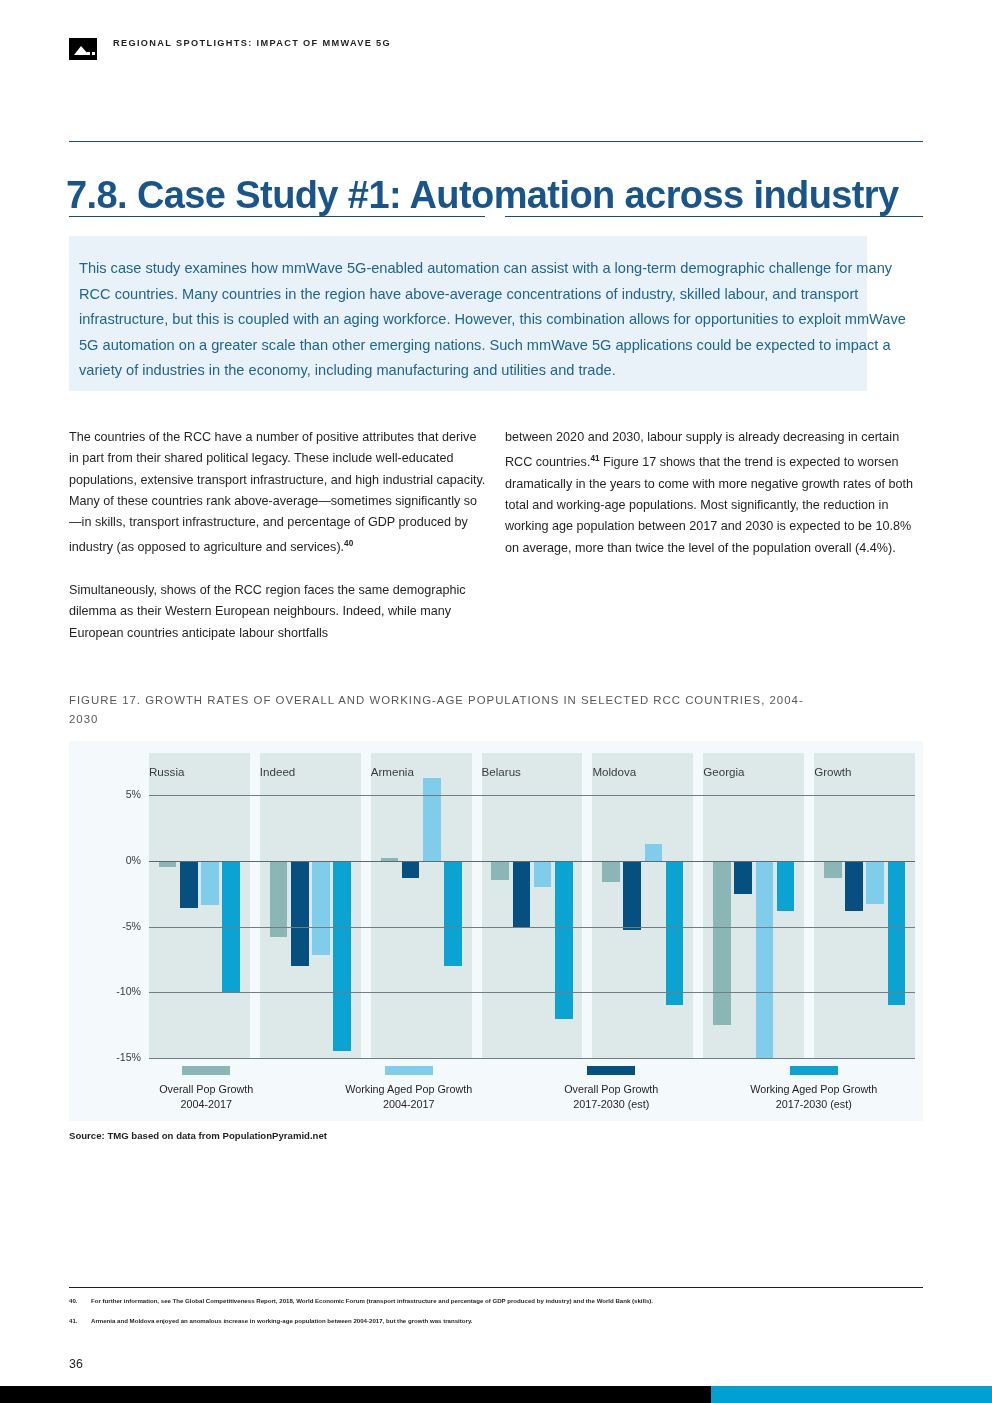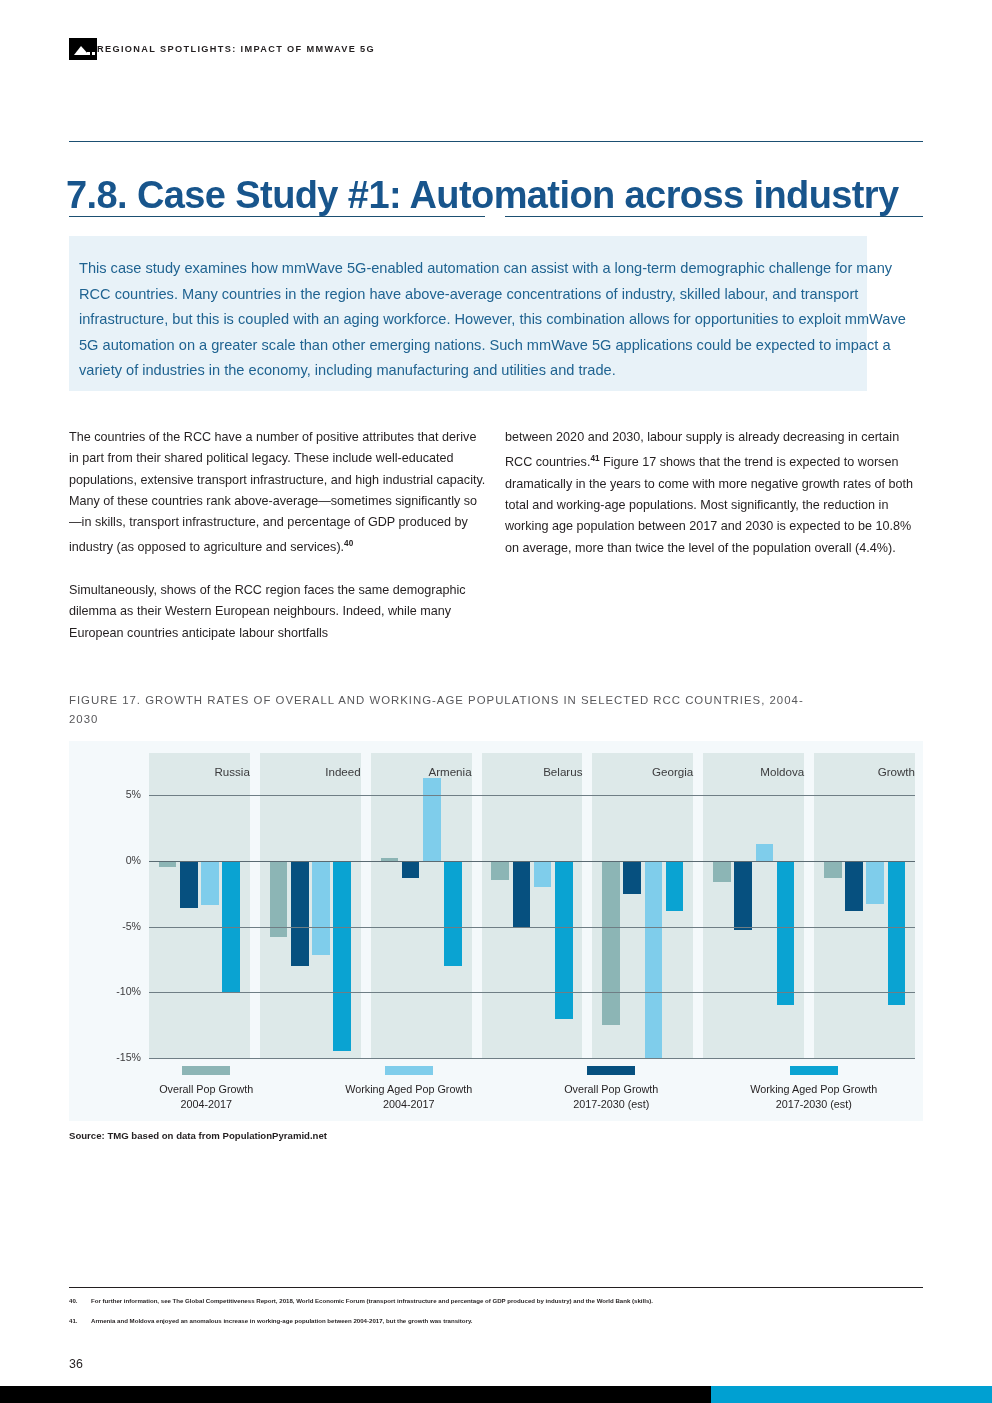--- a/index.html
+++ b/index.html
@@ -16,21 +16,21 @@
     position: relative;
     overflow: hidden;
   }
 
   
   .page-header {
     position: absolute;
     left: 69px;
     top: 38px;
     display: flex;
-    align-items: center;
+    gap: 16px;
   }
   .header-logo {
     width: 28px;
     height: 22px;
     background: #000000;
     position: relative;
     flex: none;
   }
   .header-logo .mtn {
     position: absolute;
@@ -172,21 +172,21 @@
   .panel {
     flex: 1 1 0;
     background: #dde9e9;
     position: relative;
   }
   .panel-label {
     position: absolute;
     top: 12px;
     left: 0;
     right: 0;
-    text-align: right;
+    text-align: left;
     font-size: 11.6px;
     color: #3b3b3d;
   }
 
   
   .bars {
     position: absolute;
     left: 9%;
     right: 9%;
     top: 42px;
@@ -412,50 +412,50 @@
             </div>
             <div class="barslot">
               <div class="bar" title="Working Aged Pop Growth 2004-2017 — Belarus: -2%" style="background: rgb(127, 205, 235); top: 65.75px; height: 26.3px;"></div>
             </div>
             <div class="barslot">
               <div class="bar" title="Working Aged Pop Growth 2017-2030 (est) — Belarus: -12%" style="background: rgb(10, 163, 210); top: 65.75px; height: 157.8px;"></div>
             </div>
           </div>
         </div>
         <div class="panel">
+          <div class="panel-label">Moldova</div>
+          <div class="bars">
+            <div class="barslot">
+              <div class="bar" title="Overall Pop Growth 2004-2017 — Moldova: -1.6%" style="background: rgb(140, 181, 181); top: 65.75px; height: 21.04px;"></div>
+            </div>
+            <div class="barslot">
+              <div class="bar" title="Overall Pop Growth 2017-2030 (est) — Moldova: -5.3%" style="background: rgb(6, 80, 127); top: 65.75px; height: 69.695px;"></div>
+            </div>
+            <div class="barslot">
+              <div class="bar" title="Working Aged Pop Growth 2004-2017 — Moldova: 1.3%" style="background: rgb(127, 205, 235); top: 48.655px; height: 17.095px;"></div>
+            </div>
+            <div class="barslot">
+              <div class="bar" title="Working Aged Pop Growth 2017-2030 (est) — Moldova: -11%" style="background: rgb(10, 163, 210); top: 65.75px; height: 144.65px;"></div>
+            </div>
+          </div>
+        </div>
+        <div class="panel">
           <div class="panel-label">Georgia</div>
           <div class="bars">
             <div class="barslot">
               <div class="bar" title="Overall Pop Growth 2004-2017 — Georgia: -12.5%" style="background: rgb(140, 181, 181); top: 65.75px; height: 164.375px;"></div>
             </div>
             <div class="barslot">
               <div class="bar" title="Overall Pop Growth 2017-2030 (est) — Georgia: -2.5%" style="background: rgb(6, 80, 127); top: 65.75px; height: 32.875px;"></div>
             </div>
             <div class="barslot">
               <div class="bar" title="Working Aged Pop Growth 2004-2017 — Georgia: -15%" style="background: rgb(127, 205, 235); top: 65.75px; height: 197.25px;"></div>
             </div>
             <div class="barslot">
               <div class="bar" title="Working Aged Pop Growth 2017-2030 (est) — Georgia: -3.8%" style="background: rgb(10, 163, 210); top: 65.75px; height: 49.97px;"></div>
-            </div>
-          </div>
-        </div>
-        <div class="panel">
-          <div class="panel-label">Moldova</div>
-          <div class="bars">
-            <div class="barslot">
-              <div class="bar" title="Overall Pop Growth 2004-2017 — Moldova: -1.6%" style="background: rgb(140, 181, 181); top: 65.75px; height: 21.04px;"></div>
-            </div>
-            <div class="barslot">
-              <div class="bar" title="Overall Pop Growth 2017-2030 (est) — Moldova: -5.3%" style="background: rgb(6, 80, 127); top: 65.75px; height: 69.695px;"></div>
-            </div>
-            <div class="barslot">
-              <div class="bar" title="Working Aged Pop Growth 2004-2017 — Moldova: 1.3%" style="background: rgb(127, 205, 235); top: 48.655px; height: 17.095px;"></div>
-            </div>
-            <div class="barslot">
-              <div class="bar" title="Working Aged Pop Growth 2017-2030 (est) — Moldova: -11%" style="background: rgb(10, 163, 210); top: 65.75px; height: 144.65px;"></div>
             </div>
           </div>
         </div>
         <div class="panel">
           <div class="panel-label">Growth</div>
           <div class="bars">
             <div class="barslot">
               <div class="bar" title="Overall Pop Growth 2004-2017 — Total: -1.3%" style="background: rgb(140, 181, 181); top: 65.75px; height: 17.095px;"></div>
             </div>
             <div class="barslot">

